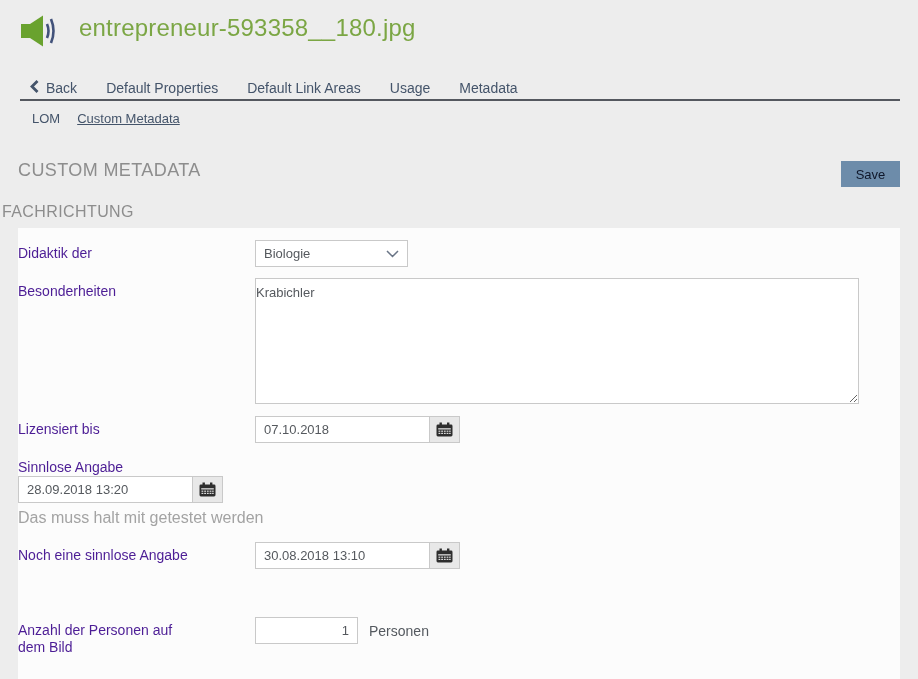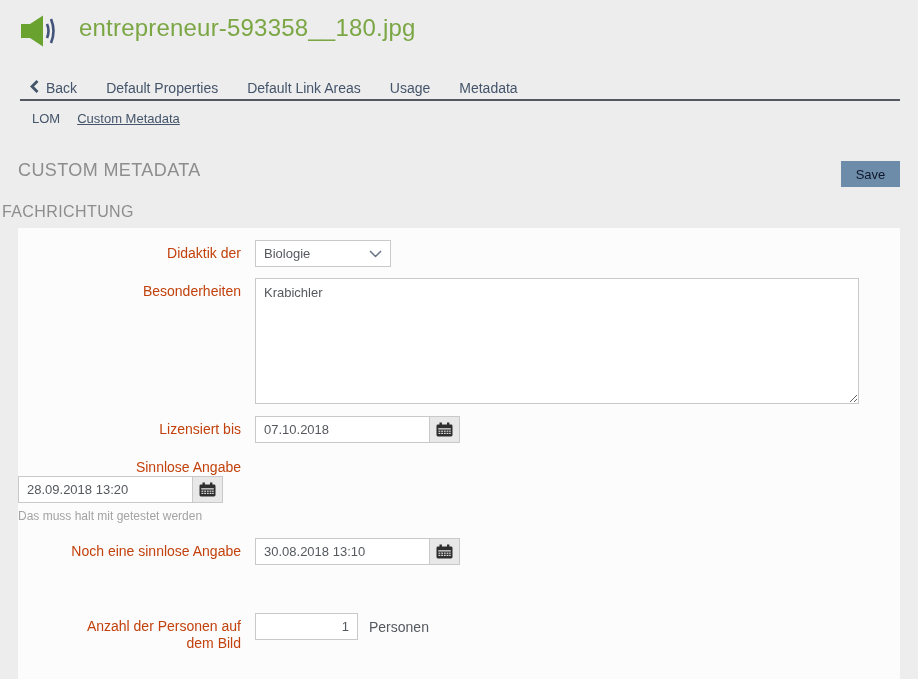--- a/index.html
+++ b/index.html
@@ -31,41 +31,41 @@
     position:absolute; top:161px; right:18px; width:59px; height:26px;
     background:#6d8caa; color:#0f172a; border:none; font-size:13px;
     font-family:"Liberation Sans", sans-serif; cursor:pointer;
   }
   .group-title { position:absolute; top:203px; left:2px; font-size:16px; color:#8d8d8d; letter-spacing:0.4px; }
 
   
   .panel { position:absolute; top:228px; left:18px; width:882px; height:451px; background:#fcfcfc; padding-top:12px; }
   .row { display:flex; margin-bottom:11px; }
   .label-col {
-    width:237px; padding-right:14px; padding-top:5px; text-align:right;
-    font-size:14px; color:#c2410c; line-height:17px; white-space:pre-line; flex:none;
+    width:237px; padding-right:14px; padding-top:5px; text-align:left;
+    font-size:14px; color:#4c1d95; line-height:17px; white-space:pre-line; flex:none;
   }
   .field-col { display:flex; flex-direction:column; }
   .field-line { display:flex; align-items:center; }
 
   .ctl {
     height:27px; border:1px solid #c9c9c9; background:#ffffff;
     font-family:"Liberation Sans", sans-serif; font-size:13px; color:#55595e;
     padding:0 8px; outline:none;
   }
-  .select-box { width:136px; display:flex; align-items:center; justify-content:space-between; cursor:pointer; }
-  textarea.ctl { width:604px; height:126px; padding:6px 8px; resize:both; line-height:16px; }
+  .select-box { width:153px; display:flex; align-items:center; justify-content:space-between; cursor:pointer; }
+  textarea.ctl { width:604px; height:126px; padding:6px 0; resize:both; line-height:16px; }
   .date-input { width:175px; }
   .cal-btn {
     width:31px; height:27px; margin-left:-1px; border:1px solid #c9c9c9;
     background:#e8e8e8; display:flex; align-items:center; justify-content:center; cursor:pointer;
   }
   .num-input { width:103px; text-align:right; }
   .suffix { margin-left:11px; font-size:14px; color:#54595f; }
-  .helper { margin-top:6px; font-size:12px; color:#a3a3a3; }
+  .helper { margin-top:6px; font-size:16px; color:#a3a3a3; }
 
   .mb-textarea { margin-bottom:12px; }
   .mb-helper-row { margin-bottom:15px;flex-direction:column; }
   .mb-wide { margin-bottom:18px;margin-top:48px; }
 </style>
 </head>
 <body>
 
 <div class="header">
   <span>

